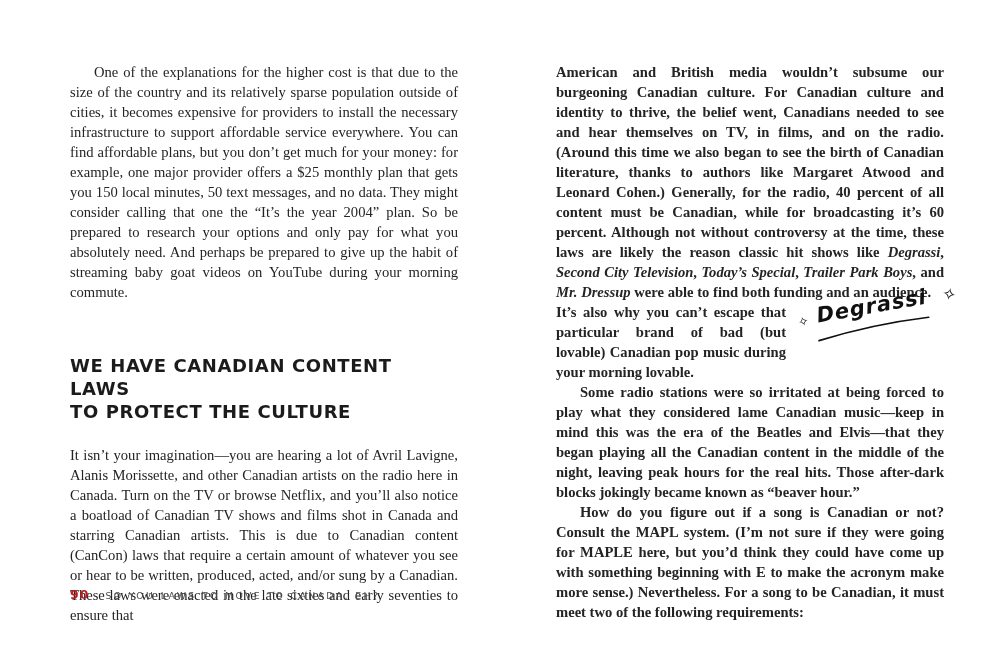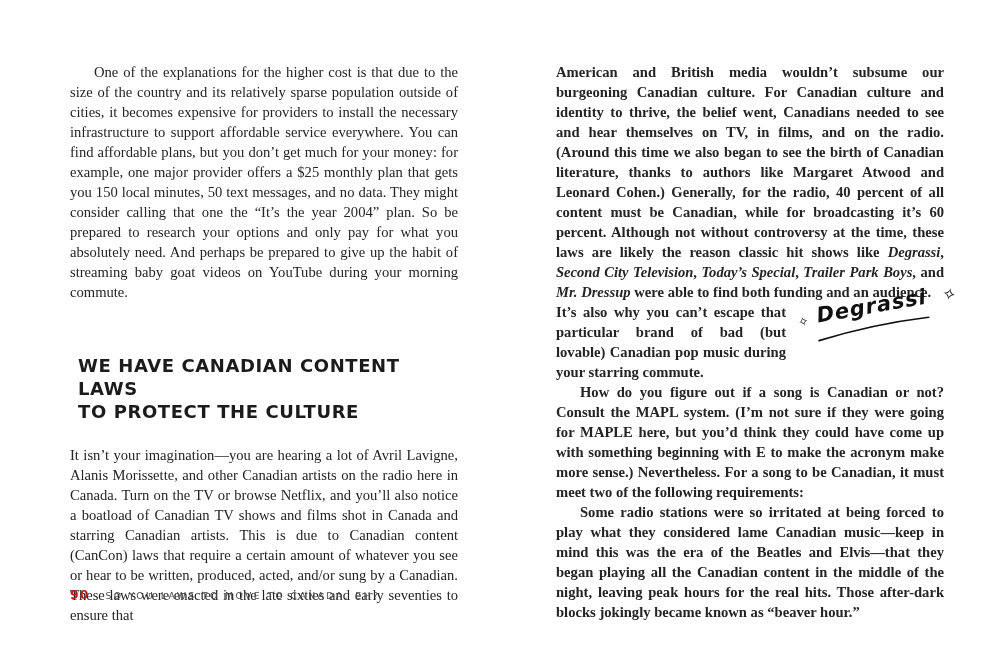--- a/index.html
+++ b/index.html
@@ -20,21 +20,21 @@
   .body-text {
     margin:0;
     font-size:14.6px;
     line-height:20px;
     text-align:justify;
     color:#242424;
   }
   .indent { text-indent:24px; }
 
   .section-heading {
-    margin:52px 0 22px 8px;
+    margin:52px 0 22px 0;
     font-family:"DejaVu Sans","Liberation Sans",sans-serif;
     font-weight:bold;
     font-size:18px;
     line-height:23px;
     letter-spacing:0.6px;
     white-space:pre-line;
     color:#1b1b1b;
   }
 
   .it { font-style:italic; }
@@ -99,25 +99,25 @@
 
   <div class="col col-right">
     <p class="body-text"><span>American and British media wouldn’t subsume our burgeoning Canadian culture. For Canadian culture and identity to thrive, the belief went, Canadians needed to see and hear themselves on TV, in films, and on the radio. (Around this time we also began to see the birth of Canadian literature, thanks to authors like Margaret Atwood and Leonard Cohen.) Generally, for the radio, 40 percent of all content must be Canadian, while for broadcasting it’s 60 percent. Although not without controversy at the time, these laws are likely the reason classic hit shows like </span><span class="it">Degrassi</span><span>, </span><span class="it">Second City Television</span><span>, </span><span class="it">Today’s Special</span><span>, </span><span class="it">Trailer Park Boys</span><span>, and </span><span class="it">Mr. Dressup</span><span> were able to find both funding and an audience.</span></p>
 
     <p class="body-text"><span class="doodle-float">
           <span class="doodle-star star-left">✧</span>
           <span class="doodle-inner"><span class="doodle-word">Degrassi</span><svg class="doodle-underline" width="118" height="10" viewBox="0 0 118 10">
               <path d="M2,8 Q58,1 114,4" stroke="#101010" stroke-width="1.7" fill="none" stroke-linecap="round"></path>
             </svg></span>
           <span class="doodle-star star-right">✧</span>
-        </span><span>It’s also why you can’t escape that particular brand of bad (but lovable) Canadian pop music during your starring commute.</span></p>
+        </span><span>It’s also why you can’t escape that particular brand of bad (but lovable) Canadian pop music during your morning lovable.</span></p>
+
+    <p class="body-text indent">Some radio stations were so irritated at being forced to play what they considered lame Canadian music—keep in mind this was the era of the Beatles and Elvis—that they began playing all the Canadian content in the middle of the night, leaving peak hours for the real hits. Those after-dark blocks jokingly became known as “beaver hour.”</p>
 
     <p class="body-text indent">How do you figure out if a song is Canadian or not? Consult the MAPL system. (I’m not sure if they were going for MAPLE here, but you’d think they could have come up with something beginning with E to make the acronym make more sense.) Nevertheless. For a song to be Canadian, it must meet two of the following requirements:</p>
-
-    <p class="body-text indent">Some radio stations were so irritated at being forced to play what they considered lame Canadian music—keep in mind this was the era of the Beatles and Elvis—that they began playing all the Canadian content in the middle of the night, leaving peak hours for the real hits. Those after-dark blocks jokingly became known as “beaver hour.”</p>
   </div>
 
   <div class="footer footer-left">
     <span class="page-num">90</span>
     <span class="running-title">SO YOU LAWS TO MOVE TO CANADA, EH?</span>
   </div>
 
 
 </div>
 

